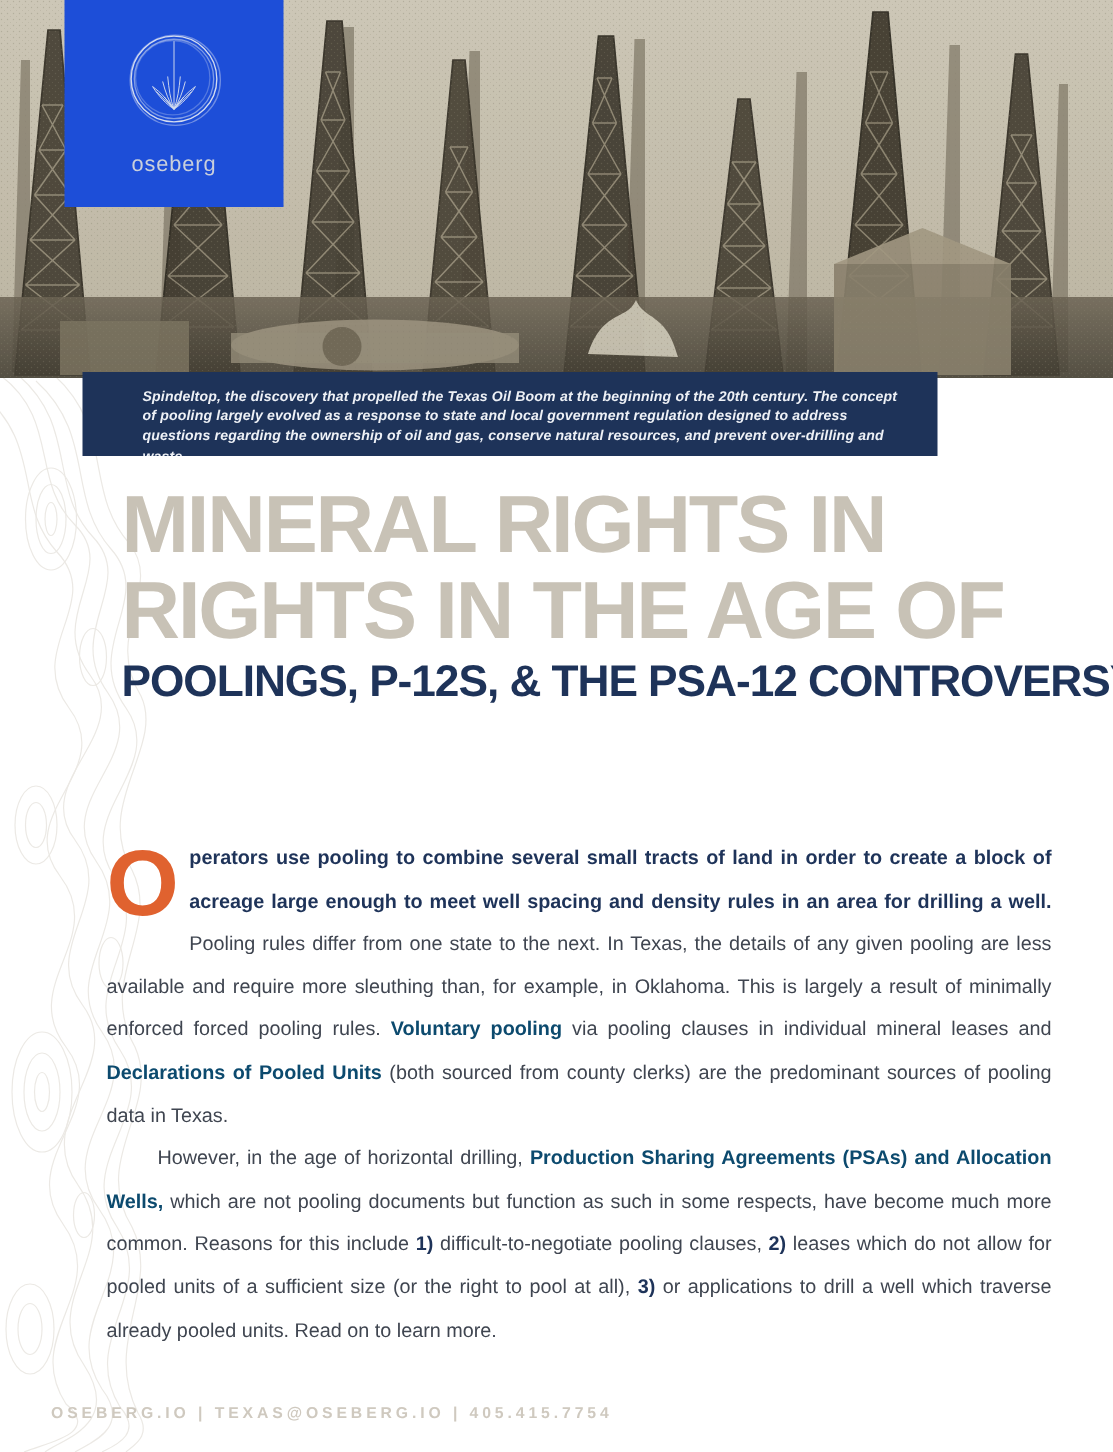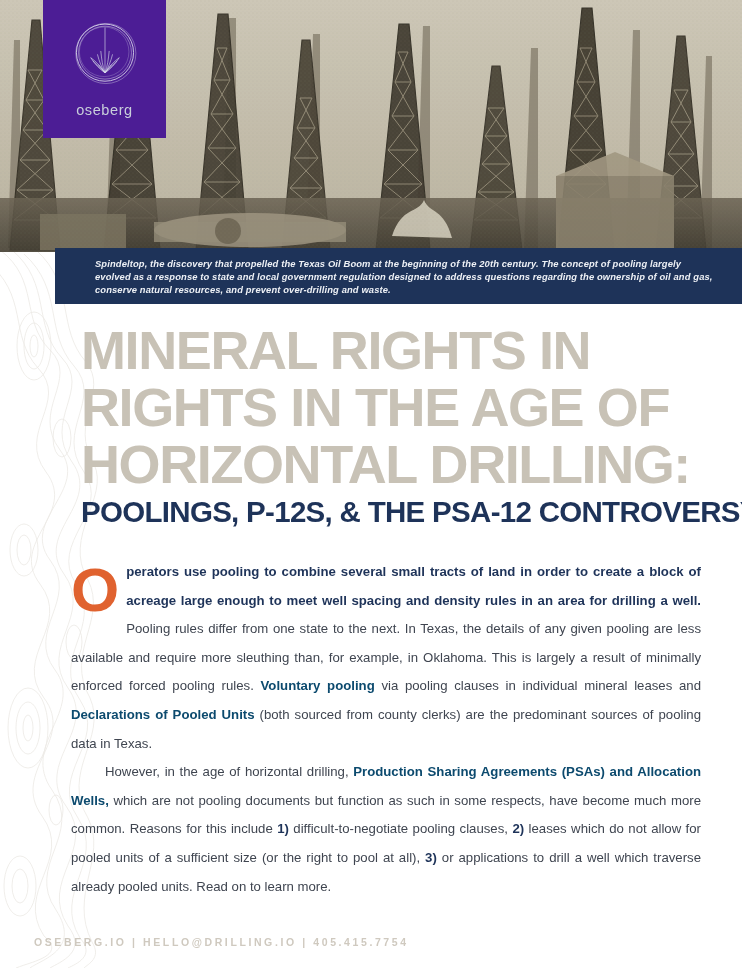--- a/index.html
+++ b/index.html
@@ -36,43 +36,43 @@
     overflow:hidden;
     z-index:2;
     background:#cfc9bb;
   }
   #hero svg { display:block; width:742px; height:252px; }
 
   
   #logo-box {
     position:absolute;
     left:43px; top:0;
-    width:123px; height:138px;
-    background:#4c1d95;
+    width:146px; height:138px;
+    background:#1d4ed8;
     z-index:4;
     display:flex;
     flex-direction:column;
     align-items:center;
     justify-content:flex-start;
     padding-top:14px;
   }
   #logo-mark { width:84px; height:84px; }
   #logo-word {
     color:#c9cfdb;
     font-size:14.5px;
     letter-spacing:0.6px;
     margin-top:4px;
     font-weight:400;
   }
 
   
   #caption {
     position:absolute;
     left:55px; top:248px;
-    width:687px; height:56px;
+    width:570px; height:56px;
     background:#1e3359;
     z-index:5;
     padding:9px 26px 0 40px;
     overflow:hidden;
   }
   #caption-text {
     color:#eef1f6;
     font-size:9.4px;
     line-height:13.2px;
     font-style:italic;
@@ -277,28 +277,27 @@
     <div id="logo-word">oseberg</div>
   </div>
 
   <div id="caption">
     <div id="caption-text">Spindeltop, the discovery that propelled the Texas Oil Boom at the beginning of the 20th century. The concept of pooling largely evolved as a response to state and local government regulation designed to address questions regarding the ownership of oil and gas, conserve natural resources, and prevent over-drilling and waste.</div>
   </div>
 
   <div id="headline">
     <div class="hl-line">MINERAL RIGHTS IN</div>
     <div class="hl-line">RIGHTS IN THE AGE OF</div>
-    <div class="hl-line">HORIZONTAL DRILLING:</div>
     <div id="subhead">POOLINGS, P-12S, &amp; THE PSA-12 CONTROVERSY</div>
   </div>
 
   <div id="body">
     <p>
       <span id="dropcap">O</span><span class="lead">perators use pooling to combine several small tracts of land in order to create a block of acreage large enough to meet well spacing and density rules in an area for drilling a well.</span><span> Pooling rules differ from one state to the next. In Texas, the details of any given pooling are less available and require more sleuthing than, for example, in Oklahoma. This is largely a result of minimally enforced forced pooling rules. </span><span class="em">Voluntary pooling</span><span> via pooling clauses in individual mineral leases and </span><span class="em">Declarations of Pooled Units</span><span> (both sourced from county clerks) are the predominant sources of pooling data in Texas.</span>
     </p>
     <p id="para2">
       <span>However, in the age of horizontal drilling, </span><span class="em">Production Sharing Agreements (PSAs) and Allocation Wells,</span><span> which are not pooling documents but function as such in some respects, have become much more common. Reasons for this include </span><span class="num">1)</span><span> difficult-to-negotiate pooling clauses, </span><span class="num">2)</span><span> leases which do not allow for pooled units of a sufficient size (or the right to pool at all), </span><span class="num">3)</span><span> or applications to drill a well which traverse already pooled units. Read on to learn more.</span>
     </p>
   </div>
 
-  <div id="footer">OSEBERG.IO  |  HELLO@DRILLING.IO  |  405.415.7754</div>
+  <div id="footer">OSEBERG.IO  |  TEXAS@OSEBERG.IO  |  405.415.7754</div>
 
 </div>
 
 </body></html>

